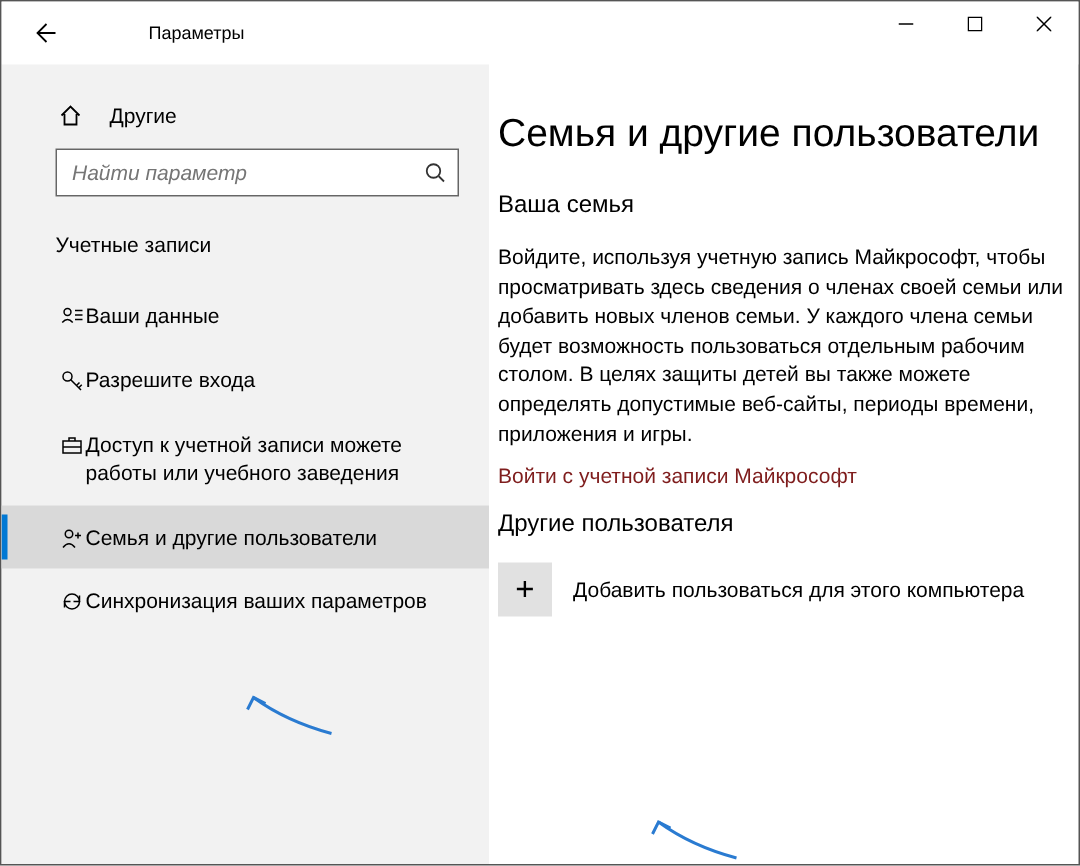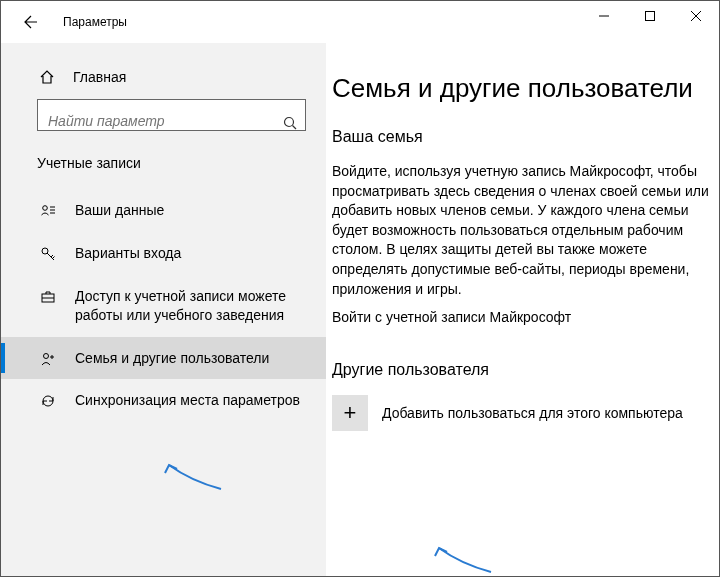--- a/index.html
+++ b/index.html
@@ -14,20 +14,21 @@
     overflow: hidden;
     border: 1px solid #555;
     position: relative;
   }
   .titlebar {
     height: 42px;
     display: flex;
     align-items: center;
     padding-left: 18px;
     background: #fff;
+    gap: 36px;
   }
   .back-btn {
     width: 24px; height: 24px;
     display: flex; align-items: center; justify-content: center;
     margin-right: 20px;
   }
   .title-text { font-size: 12px; }
   .win-controls {
     position: absolute;
     right: 0; top: 0;
@@ -51,21 +52,21 @@
   .home-row {
     display: flex;
     align-items: center;
     padding: 6px 20px 14px 38px;
     gap: 18px;
   }
   .home-row .lbl { font-size: 14px; }
   .search-wrap { padding: 0 20px 20px 36px; }
   .search-box {
     display: flex;
-    align-items: flex-end;
+    align-items: center;
     border: 1px solid #666;
     background: #fff;
     height: 32px;
     padding: 0 8px;
   }
   .search-box input {
     flex: 1;
     border: none;
     outline: none;
     font-size: 14px;
@@ -75,21 +76,20 @@
   }
   .section-header {
     padding: 4px 20px 18px 36px;
     font-weight: 400;
     font-size: 14px;
   }
   .nav-item {
     display: flex;
     align-items: flex-start;
     padding: 12px 20px 12px 38px;
-    gap: 18px;
     cursor: pointer;
     position: relative;
   }
   .nav-item.active {
     background: #d9d9d9;
   }
   .nav-item.active::before {
     content: "";
     position: absolute;
     left: 0; top: 6px; bottom: 6px;
@@ -120,24 +120,24 @@
     font-size: 16px;
     font-weight: 400;
     margin: 0 0 16px 0;
   }
   .body-text {
     font-size: 14px;
     line-height: 1.4;
     margin: 0 0 10px 0;
   }
   .link {
-    color: #000000;
+    color: #7f1d1d;
     cursor: pointer;
     font-size: 14px;
-    margin-bottom: 36px;
+    margin-bottom: 16px;
     display: inline-block;
   }
   .add-row {
     display: flex;
     align-items: center;
     gap: 14px;
     margin-top: 4px;
   }
   .plus-box {
     width: 36px; height: 36px;
@@ -184,21 +184,21 @@
 
 <div class="content">
 
   <div class="sidebar">
     <div class="home-row">
       <span class="icon">
         <svg width="16" height="16" viewBox="0 0 16 16">
             <path d="M2 8 L8 2 L14 8 M4 7 V14 H12 V7" stroke="#000" fill="none" stroke-width="1.2"></path>
           </svg>
       </span>
-      <span class="lbl">Главная</span>
+      <span class="lbl">Другие</span>
     </div>
 
     <div class="search-wrap">
       <div class="search-box">
         <input type="text" placeholder="Найти параметр" style="">
         <span>
           <svg width="14" height="14" viewBox="0 0 14 14">
               <circle cx="6" cy="6" r="4.5" stroke="#333" fill="none" stroke-width="1.2"></circle>
               <path d="M9.5 9.5 L13 13" stroke="#333" stroke-width="1.2"></path>
             </svg>
@@ -220,21 +220,21 @@
     </div>
 
 
     <div class="nav-item">
       <span class="icon">
         <svg width="16" height="16" viewBox="0 0 16 16">
             <circle cx="5" cy="5" r="3" stroke="#000" fill="none"></circle>
             <path d="M7 7 L14 14 M11 11 L13 9 M12.5 12.5 L14.5 10.5" stroke="#000" fill="none"></path>
           </svg>
       </span>
-      <span class="lbl">Варианты входа</span>
+      <span class="lbl">Разрешите входа</span>
     </div>
 
     <div class="nav-item">
       <span class="icon">
         <svg width="16" height="16" viewBox="0 0 16 16">
             <rect x="2" y="5" width="12" height="8" stroke="#000" fill="none"></rect>
             <path d="M6 5 V3 H10 V5 M2 9 H14" stroke="#000" fill="none"></path>
           </svg>
       </span>
       <span class="lbl">Доступ к учетной записи можете работы или учебного заведения</span>
@@ -251,21 +251,21 @@
       <span class="lbl">Семья и другие пользователи</span>
     </div>
 
     <div class="nav-item">
       <span class="icon">
         <svg width="16" height="16" viewBox="0 0 16 16">
             <path d="M3 8 A5 5 0 0 1 13 8 M13 8 A5 5 0 0 1 3 8" stroke="#000" fill="none"></path>
             <path d="M13 4 V8 H9 M3 12 V8 H7" stroke="#000" fill="none"></path>
           </svg>
       </span>
-      <span class="lbl">Синхронизация места параметров</span>
+      <span class="lbl">Синхронизация ваших параметров</span>
     </div>
   </div>
 
   <div class="main">
     <h1 class="page-title">Семья и другие пользователи</h1>
 
     <h2 class="section-title">Ваша семья</h2>
     <p class="body-text">Войдите, используя учетную запись Майкрософт, чтобы просматривать здесь сведения о членах своей семьи или добавить новых членов семьи. У каждого члена семьи будет возможность пользоваться отдельным рабочим столом. В целях защиты детей вы также можете определять допустимые веб-сайты, периоды времени, приложения и игры.</p>
     <span class="link">Войти с учетной записи Майкрософт</span>
 

